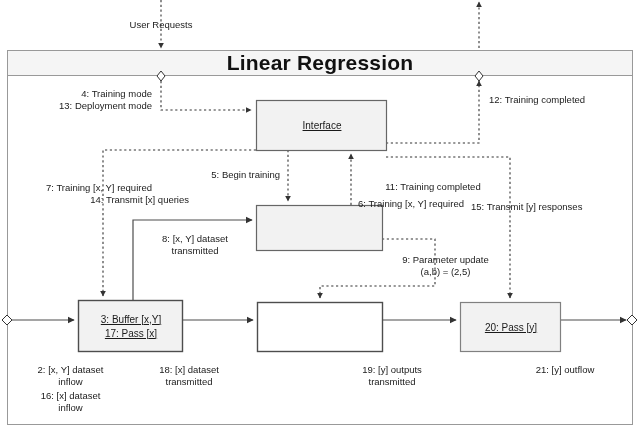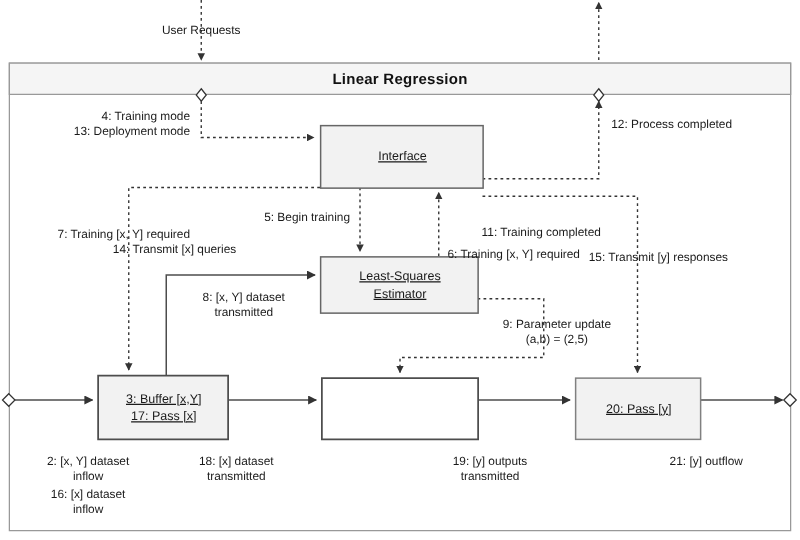--- a/index.html
+++ b/index.html
@@ -44,21 +44,21 @@
     line-height: 14px;
     white-space: pre;
     text-align: right;
     text-decoration: underline;
   }
   .title {
     position: absolute;
     display: flex;
     align-items: center;
     justify-content: center;
-    font-size: 12px;
+    font-size: 21px;
     font-weight: bold;
     color: #111111;
     letter-spacing: 0.2px;
   }
 </style>
 </head>
 <body>
 
 <div id="canvas">
 
@@ -131,21 +131,21 @@
   </svg>
 
   <div class="title" style="left:8px; top:50px; width:624px; height:26px;">Linear Regression</div>
 
   <div class="lbl" style="left:86px; top:19px; width:150px;">User Requests</div>
 
 
   <div class="lbl left" style="left:0px; top:88px; width:152px;">4: Training mode</div>
   <div class="lbl left" style="left:0px; top:100px; width:152px;">13: Deployment mode</div>
 
-  <div class="lbl lft" style="left:489px; top:94px; width:150px;">12: Process completed</div>
+  <div class="lbl lft" style="left:489px; top:94px; width:150px;">12: Training completed</div>
 
   <div class="lbl left" style="left:0px; top:182px; width:152px;">7: Training [x, Y] required</div>
   <div class="lbl left" style="left:0px; top:194px; width:152px;margin-left:37px;">14: Transmit [x] queries</div>
 
   <div class="lbl left" style="left:130px; top:169px; width:150px;">5: Begin training</div>
 
   <div class="lbl lft" style="left:358px; top:169px; width:160px;margin-top:29px;">6: Training [x, Y] required</div>
   <div class="lbl" style="left:358px; top:181px; width:150px;">11: Training completed</div>
 
   <div class="lbl lft" style="left:471px; top:201px; width:165px;">15: Transmit [y] responses</div>
@@ -164,24 +164,20 @@
   <div class="lbl" style="left:129px; top:364px; width:120px;">18: [x] dataset</div>
   <div class="lbl" style="left:129px; top:376px; width:120px;">transmitted</div>
 
   <div class="lbl" style="left:332px; top:364px; width:120px;">19: [y] outputs</div>
   <div class="lbl" style="left:332px; top:376px; width:120px;">transmitted</div>
 
   <div class="lbl" style="left:505px; top:364px; width:120px;">21: [y] outflow</div>
 
   <div class="boxtext" style="left:257px; top:101px; width:130px; height:50px;">Interface</div>
 
-  <div class="boxtext" style="left:257px; top:206px; width:126px; height:45px;">
-    <span>Least-Squares</span>
-    <span>Estimator</span>
-  </div>
 
   <div class="boxtext" style="left:79px; top:301px; width:104px; height:51px;">
     <span>3: Buffer [x,Y]</span>
     <span>17: Pass [x]</span>
   </div>
 
 
   <div class="boxtext" style="left:461px; top:303px; width:100px; height:49px;">20: Pass [y]</div>
 
 </div>

